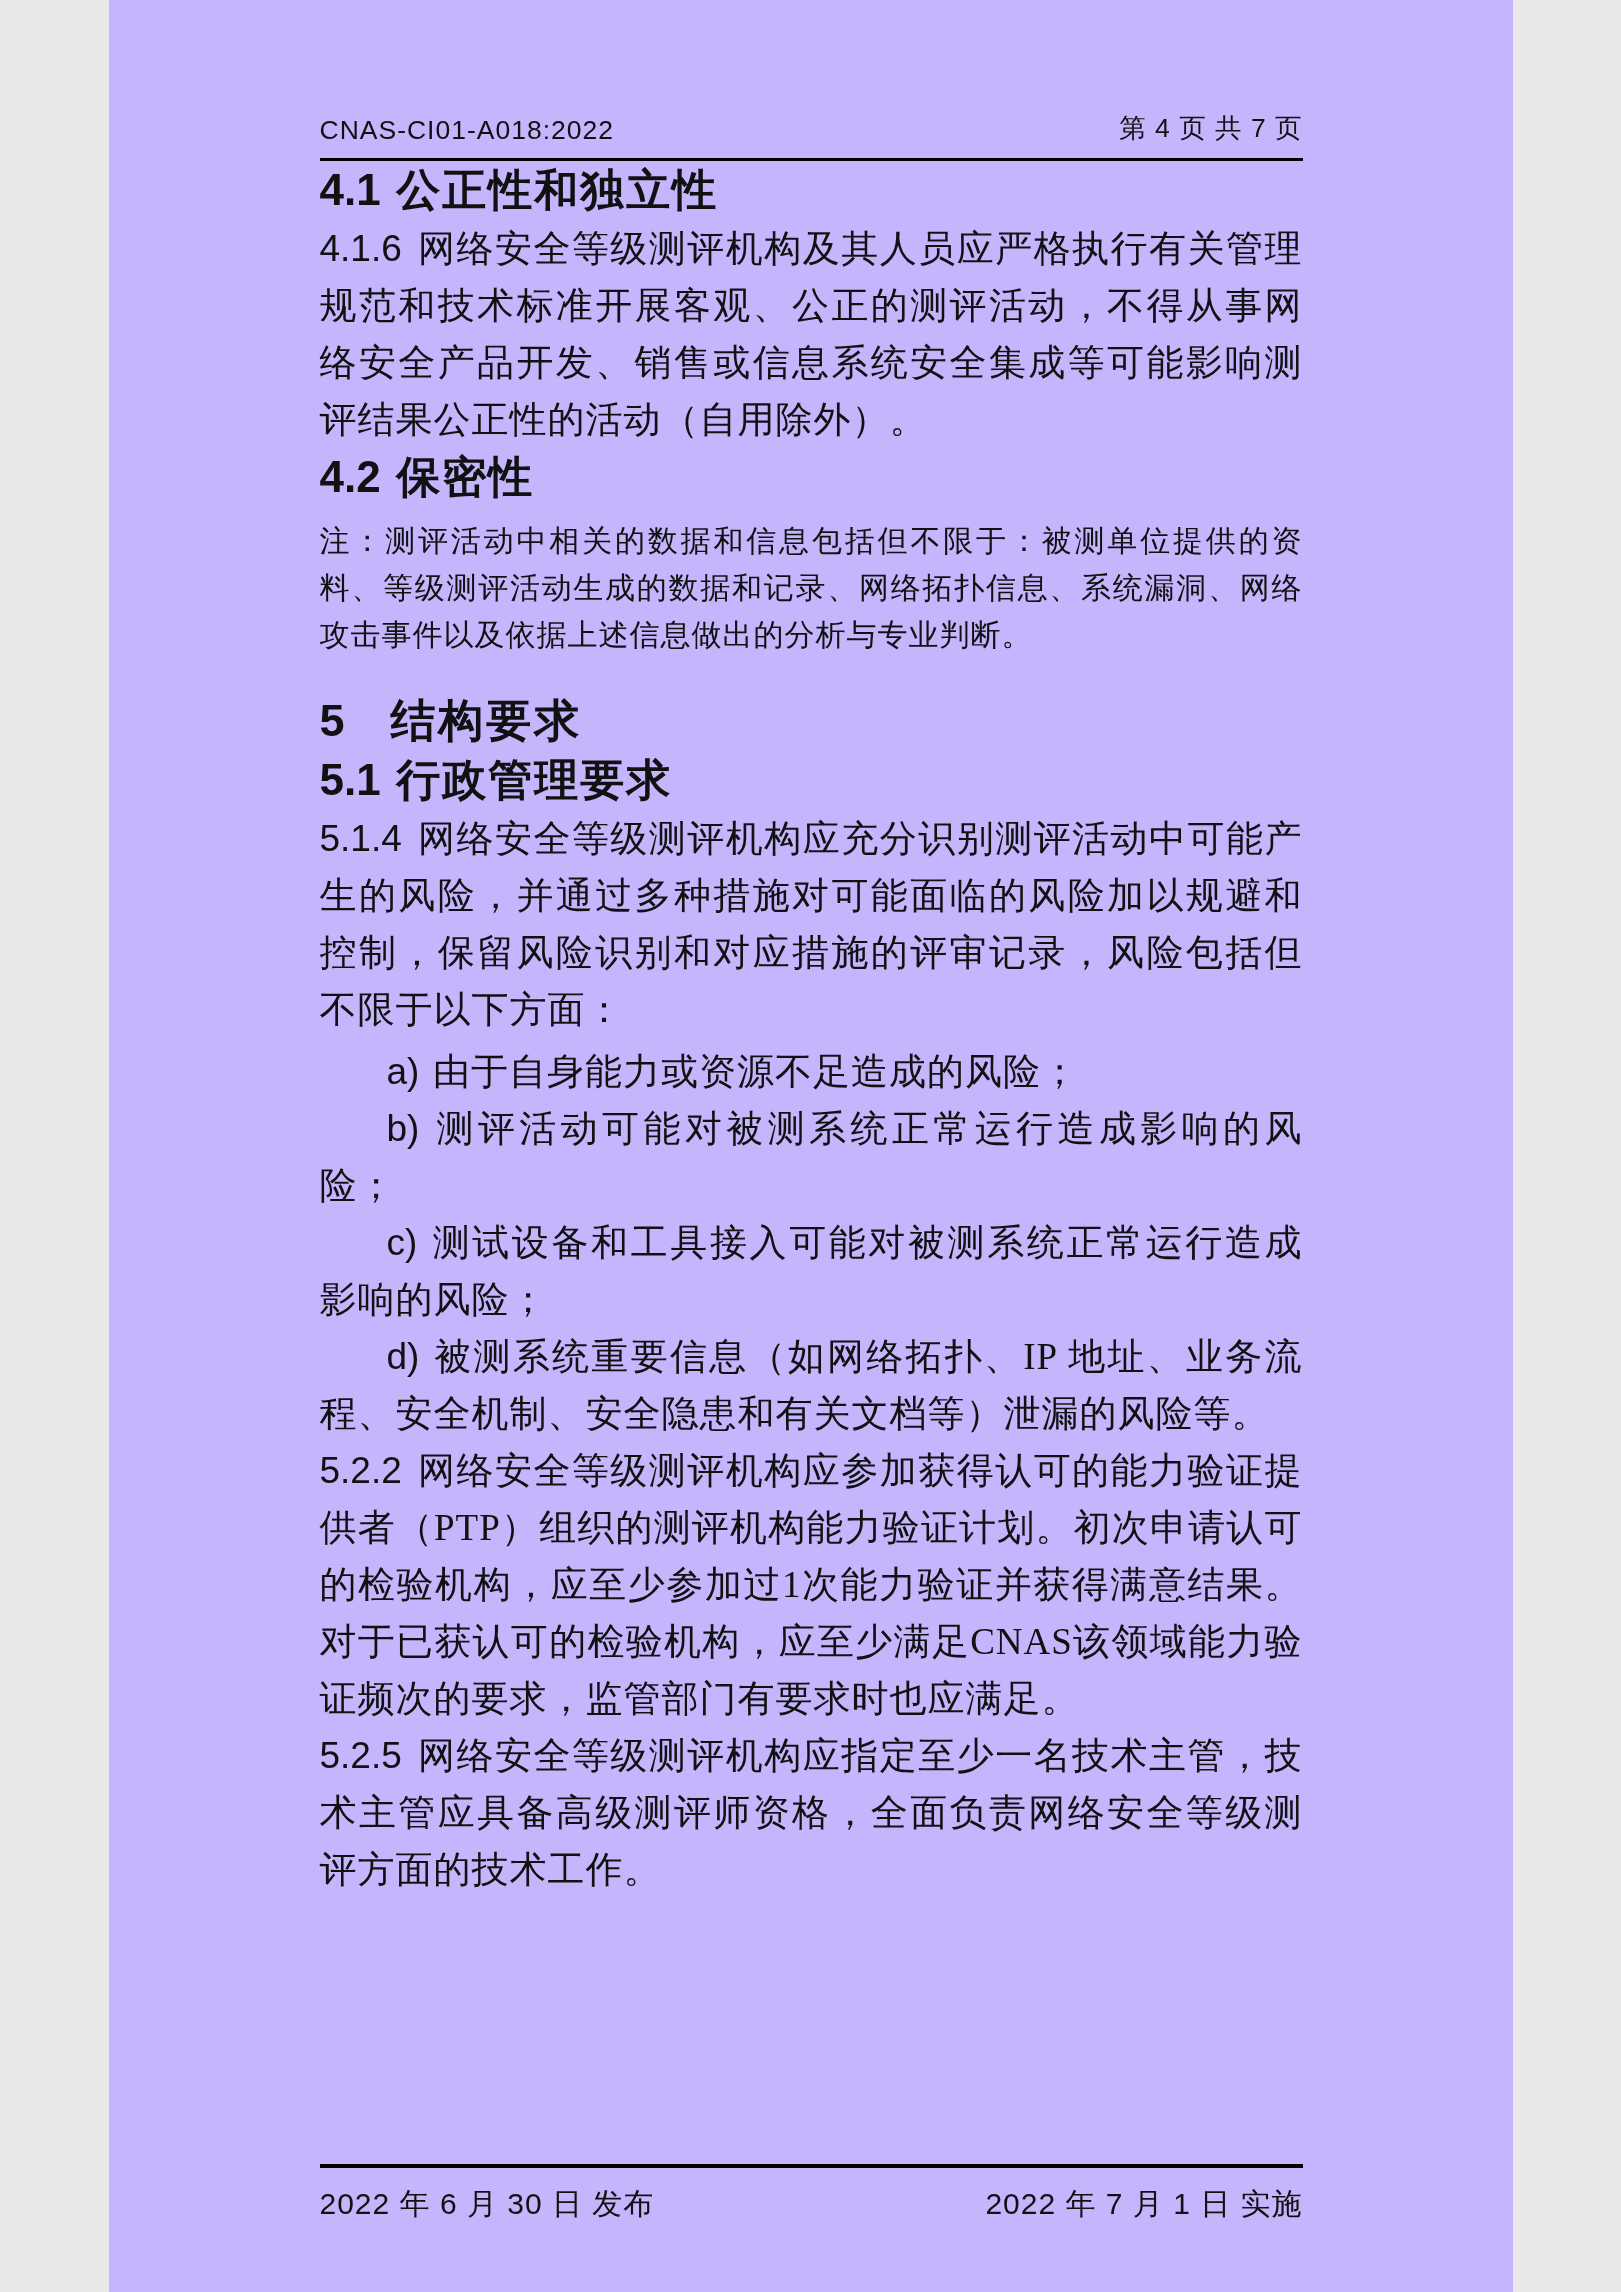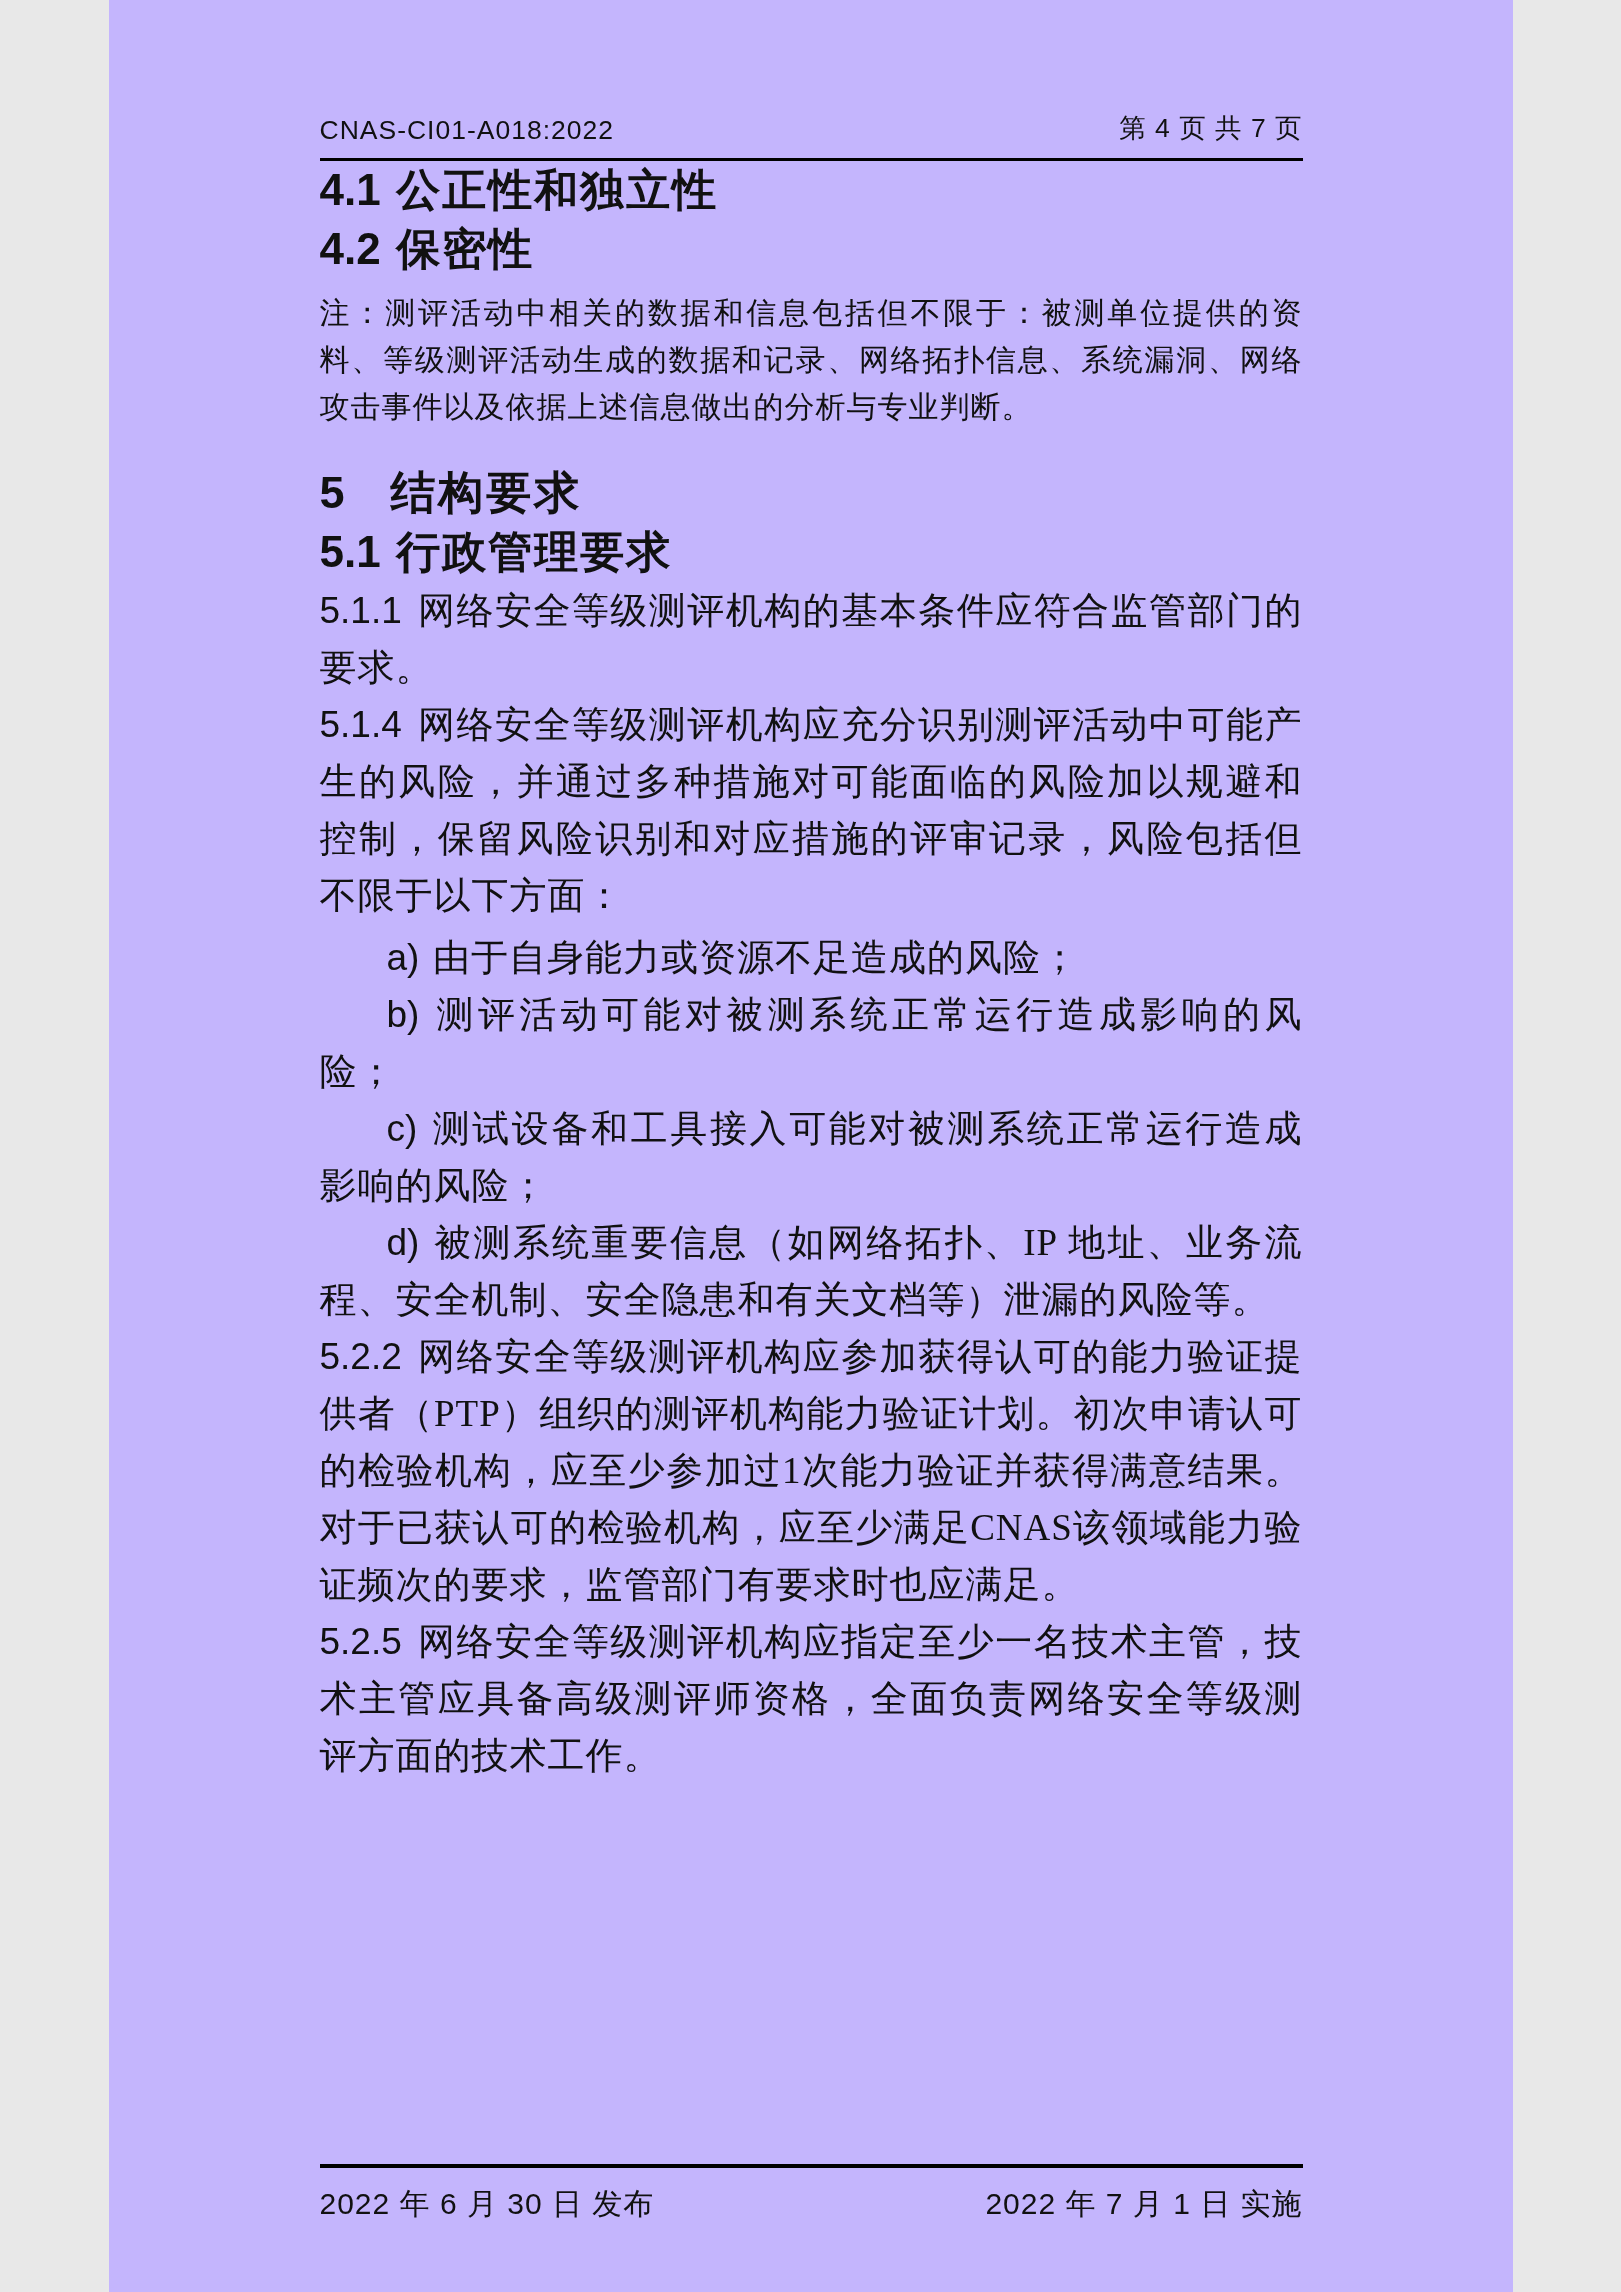--- a/index.html
+++ b/index.html
@@ -130,39 +130,39 @@
     <header class="page-header">
       <span>CNAS-CI01-A018:2022</span>
       <span>第 4 页 共 7 页</span>
     </header>
 
 
     <h2 class="sub mt-41">
       <span class="num">4.1</span><span>公正性和独立性</span>
     </h2>
 
+    <p class="body mt-p1">
+      <span class="cnum">4.1.6</span><span>网络安全等级测评机构及其人员应严格执行有关管理规范和技术标准开展客观、公正的测评活动，不得从事网络安全产品开发、销售或信息系统安全集成等可能影响测评结果公正性的活动（自用除外）。</span>
+    </p>
 
     <h2 class="sub mt-42">
       <span class="num">4.2</span><span>保密性</span>
     </h2>
 
 
     <p class="note">注：测评活动中相关的数据和信息包括但不限于：被测单位提供的资料、等级测评活动生成的数据和记录、网络拓扑信息、系统漏洞、网络攻击事件以及依据上述信息做出的分析与专业判断。</p>
 
     <h1 class="sec" style="margin-top:33px">
       <span class="num">5</span><span>结构要求</span>
     </h1>
 
     <h2 class="sub mt-51">
       <span class="num">5.1</span><span>行政管理要求</span>
     </h2>
 
-    <p class="body mt-p3">
-      <span class="cnum">5.1.1</span><span>网络安全等级测评机构的基本条件应符合监管部门的要求。</span>
-    </p>
 
     <p class="body">
       <span class="cnum">5.1.4</span><span>网络安全等级测评机构应充分识别测评活动中可能产生的风险，并通过多种措施对可能面临的风险加以规避和控制，保留风险识别和对应措施的评审记录，风险包括但不限于以下方面：</span>
     </p>
 
     <div class="list">
       <p class="list-item">
         <span class="cnum">a)</span><span>由于自身能力或资源不足造成的风险；</span>
       </p>
       <p class="list-item">

